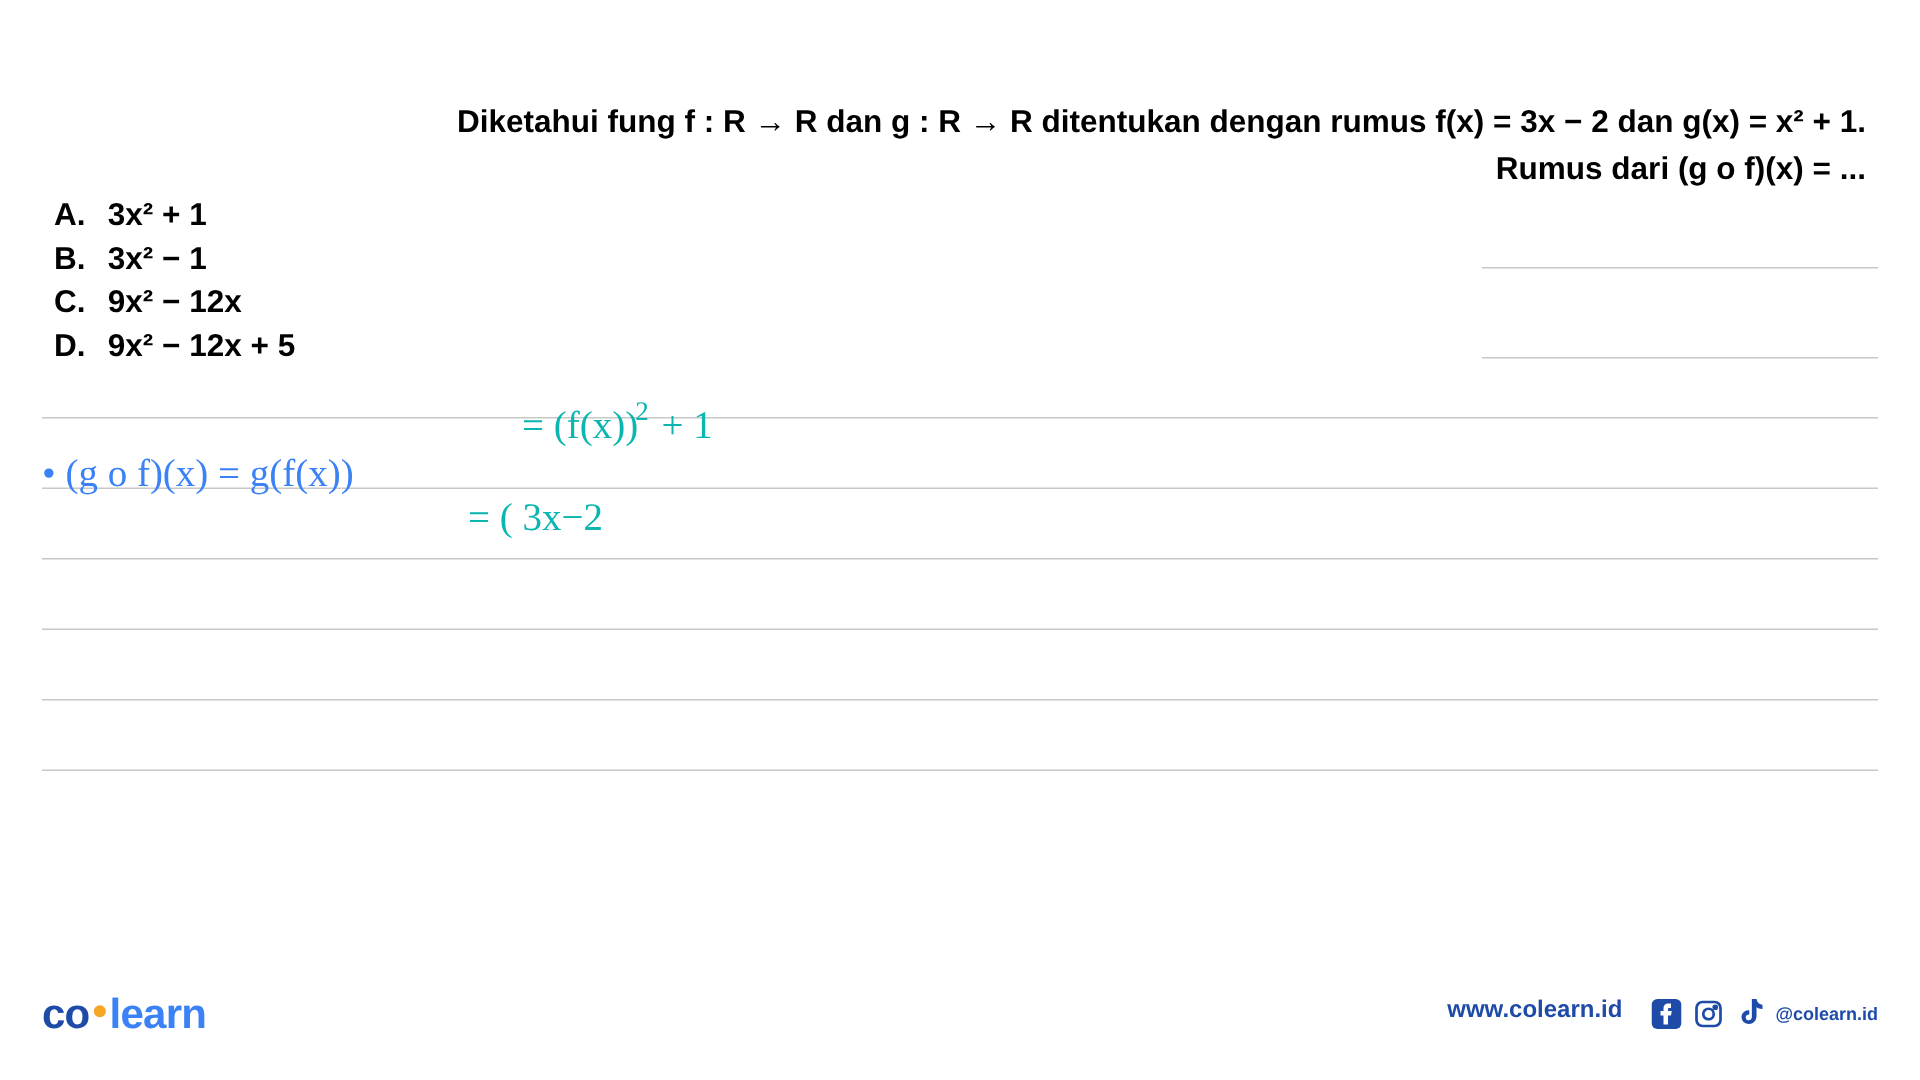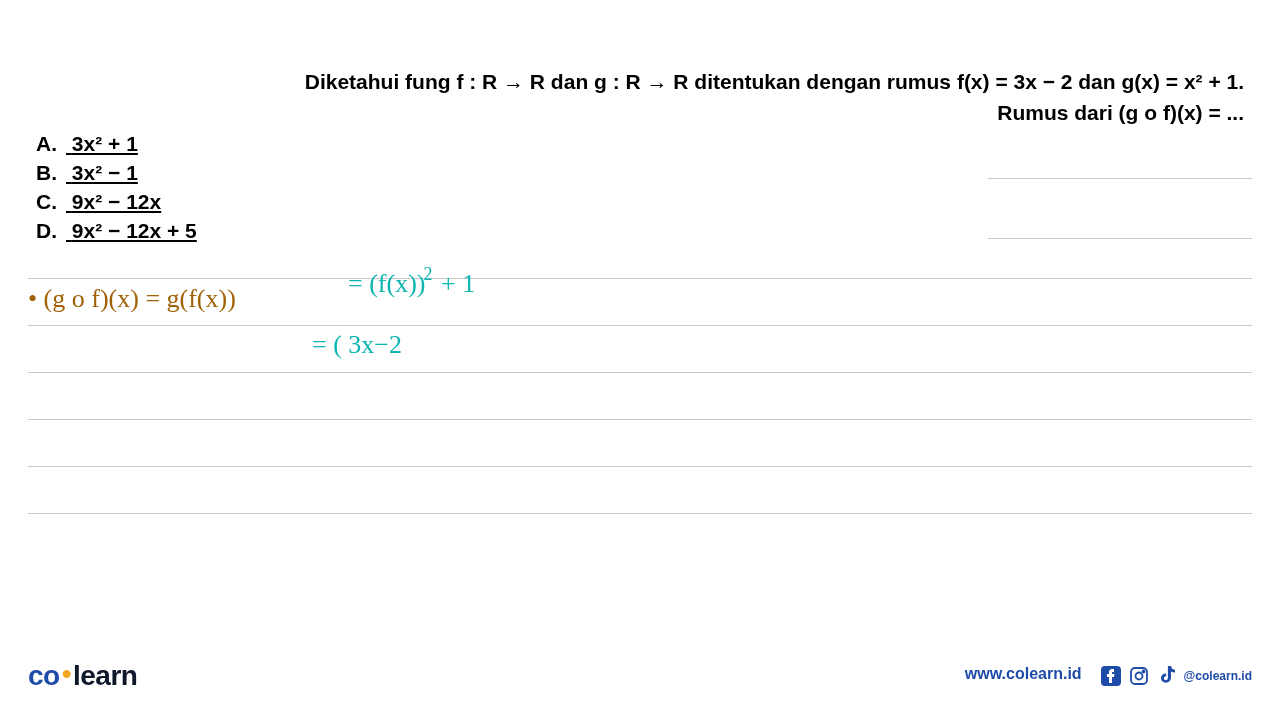--- a/index.html
+++ b/index.html
@@ -27,21 +27,20 @@
       text-align: right;
     }
     .options {
       margin-top: 2px;
     }
     .option {
       font-size: 21px;
       font-weight: 600;
       color: #000000;
       line-height: 1.38;
-      text-decoration: underline;
     }
     .option-label {
       display: inline-block;
       width: 30px;
     }
     .work-area {
       position: absolute;
       top: 278px;
       left: 28px;
       right: 28px;
@@ -63,21 +62,22 @@
     }
     .short-line.l1 { top: 178px; }
     .short-line.l2 { top: 238px; }
     .handwriting {
       position: absolute;
       font-family: 'Comic Sans MS', cursive;
       font-size: 26px;
       font-weight: 500;
     }
     .hand-red {
-      color: #a16207;
+      color: #3b82f6;
+      margin-top: 17px;
     }
     .hand-teal {
       color: #0bb5b0;
     }
     .formula1 {
       top: 284px;
       left: 28px;
     }
     .formula2 {
       top: 269px;
@@ -111,21 +111,21 @@
     .logo .co {
       color: #1e4ba8;
     }
     .logo .dot {
       color: #f5a623;
       display: inline-block;
       transform: translateY(-2px);
       margin: 0 2px;
     }
     .logo .learn {
-      color: #0f172a;
+      color: #3b82f6;
     }
     .footer-right {
       display: flex;
       gap: 18px;
       color: #1e4ba8;
       font-size: 16px;
       font-weight: 600;
     }
     .social-icons {
       display: flex;

